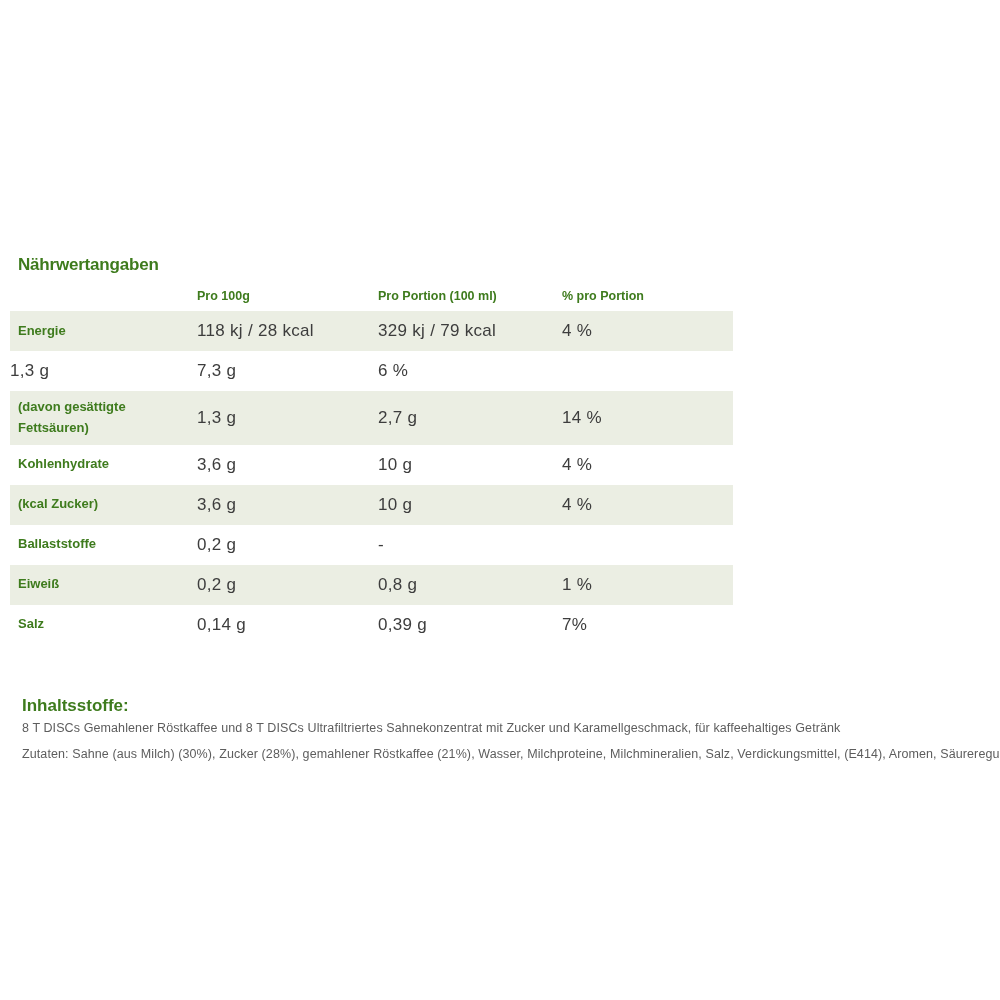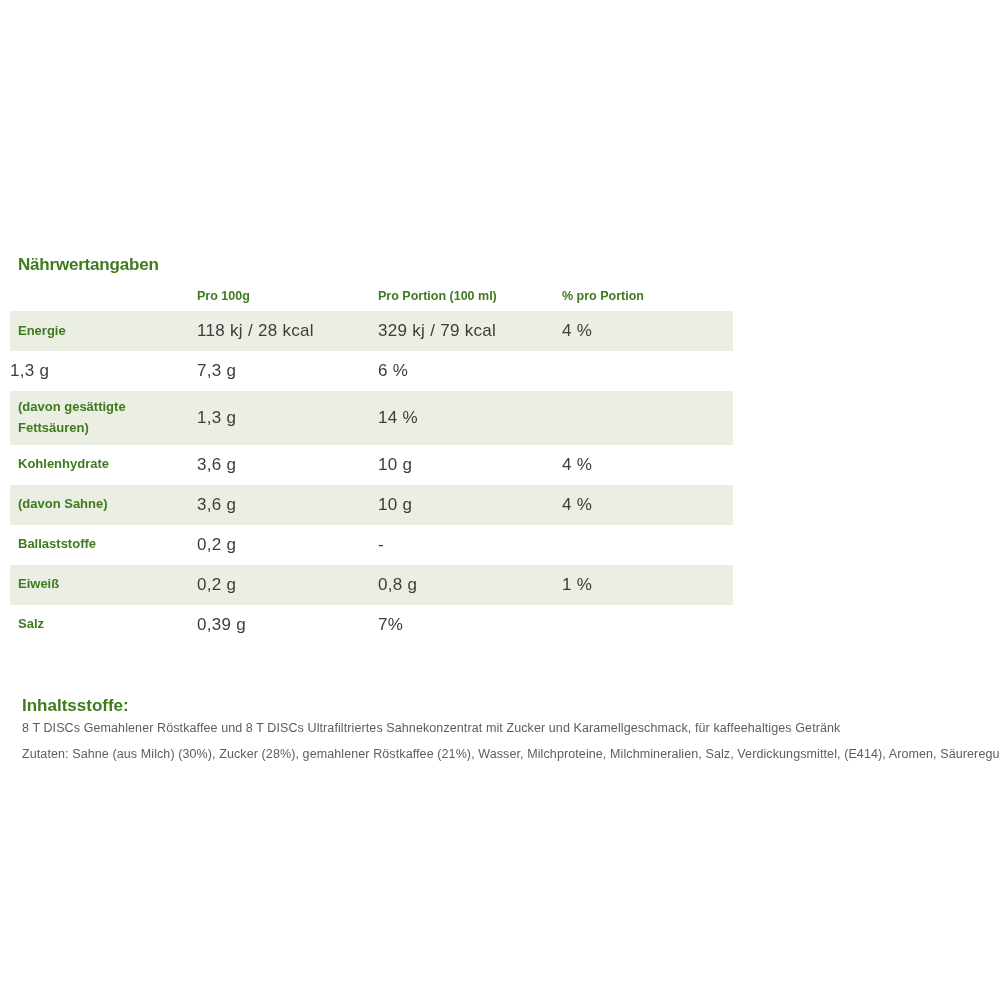--- a/index.html
+++ b/index.html
@@ -69,52 +69,54 @@
 
     <div class="row">
       <div class="cell value">1,3 g</div>
       <div class="cell value">7,3 g</div>
       <div class="cell value">6 %</div>
     </div>
 
     <div class="row stripe">
       <div class="cell c1 label">(davon gesättigte Fettsäuren)</div>
       <div class="cell value">1,3 g</div>
+      <div class="cell value">2,7 g</div>
       <div class="cell value">14 %</div>
     </div>
 
     <div class="row">
       <div class="cell c1 label">Kohlenhydrate</div>
       <div class="cell value">3,6 g</div>
       <div class="cell value">10 g</div>
       <div class="cell value">4 %</div>
     </div>
 
     <div class="row stripe">
-      <div class="cell c1 label">(davon Sahne)</div>
+      <div class="cell c1 label">(kcal Zucker)</div>
       <div class="cell value">3,6 g</div>
       <div class="cell value">10 g</div>
       <div class="cell value">4 %</div>
     </div>
 
     <div class="row">
       <div class="cell c1 label">Ballaststoffe</div>
       <div class="cell value">0,2 g</div>
       <div class="cell value">-</div>
     </div>
 
     <div class="row stripe">
       <div class="cell c1 label">Eiweiß</div>
       <div class="cell value">0,2 g</div>
       <div class="cell value">0,8 g</div>
       <div class="cell value">1 %</div>
     </div>
 
     <div class="row">
       <div class="cell c1 label">Salz</div>
+      <div class="cell value">0,14 g</div>
       <div class="cell value">0,39 g</div>
       <div class="cell value">7%</div>
     </div>
   </div>
 
   <h2 class="ingredients-title">Inhaltsstoffe:</h2>
   <p class="ingredients-desc">8 T DISCs Gemahlener Röstkaffee und 8 T DISCs Ultrafiltriertes Sahnekonzentrat mit Zucker und Karamellgeschmack, für kaffeehaltiges Getränk</p>
   <p class="ingredients-list">Zutaten: Sahne (aus Milch) (30%), Zucker (28%), gemahlener Röstkaffee (21%), Wasser, Milchproteine, Milchmineralien, Salz, Verdickungsmittel, (E414), Aromen, Säureregulator (E331)</p>
 
 </div>

